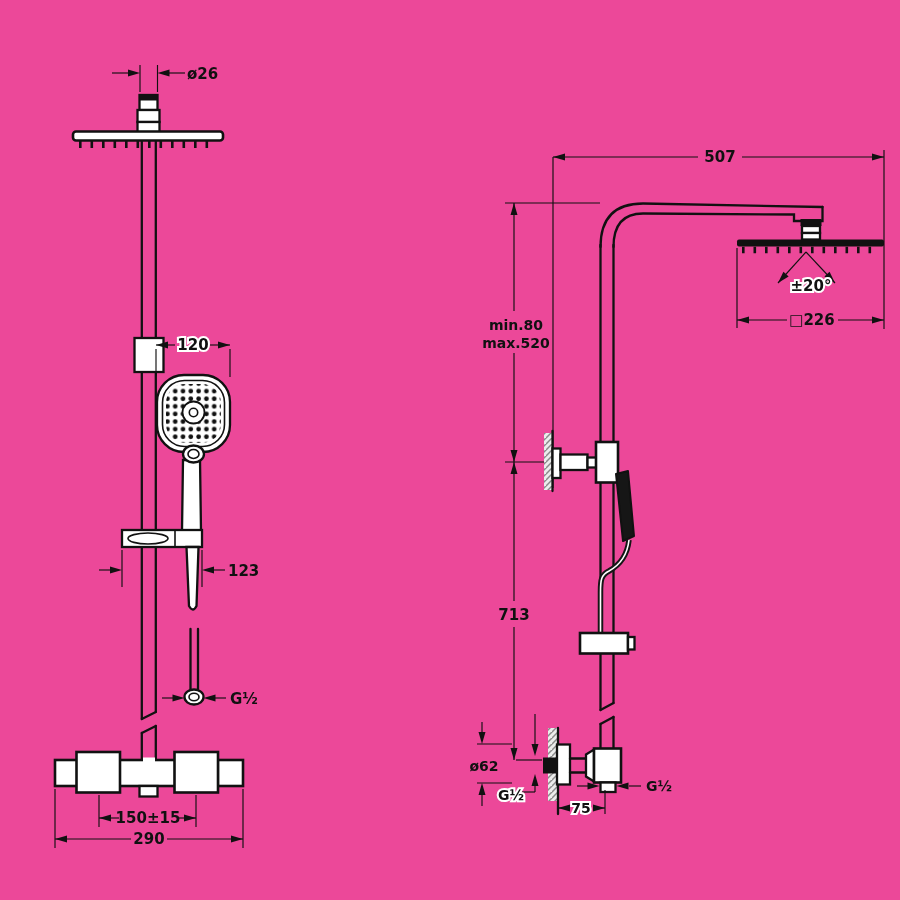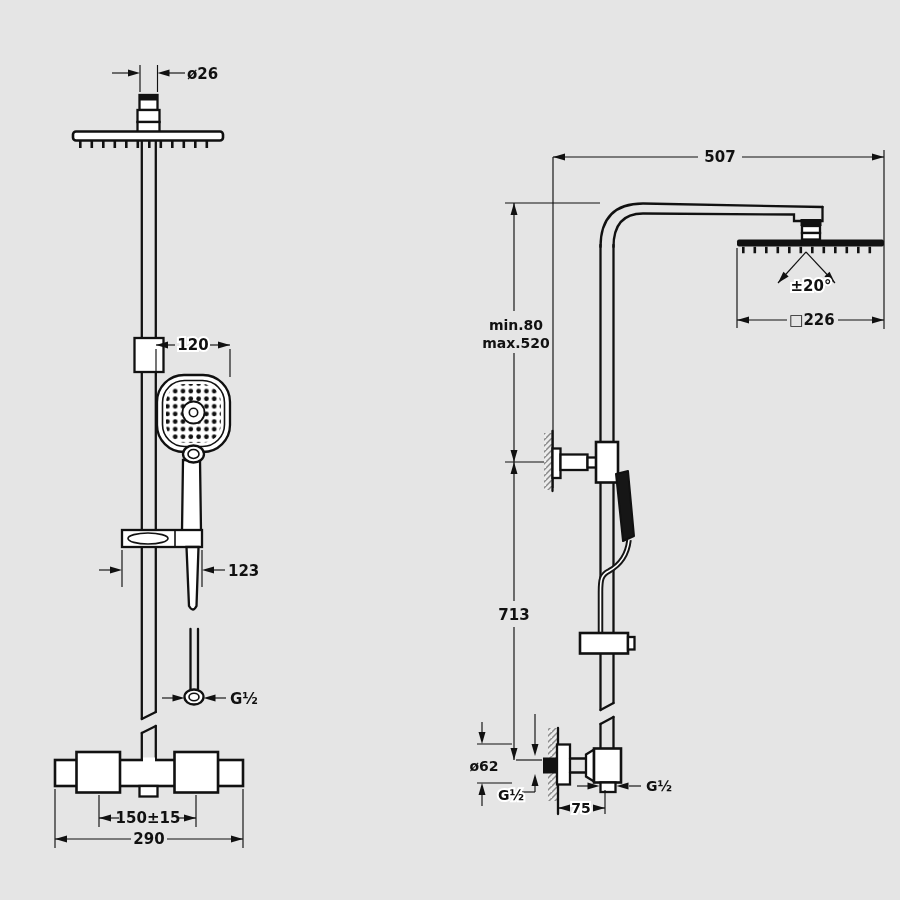--- a/index.html
+++ b/index.html
@@ -1,16 +1,16 @@
 <!DOCTYPE html>
 <html><head>
 <meta charset="utf-8">
 <style>
   html,body{margin:0;padding:0;background:#fff;}
-  .canvas{position:relative;width:900px;height:900px;background:#e5e5e5;overflow:hidden;font-family:"DejaVu Sans",sans-serif;}
+  .canvas{position:relative;width:900px;height:900px;background:#ec4899;overflow:hidden;font-family:"DejaVu Sans",sans-serif;}
   svg{position:absolute;left:0;top:0;}
   svg text{font:600 15px "DejaVu Sans",sans-serif;fill:#111;}
   svg text.sm{font-size:14px;}
   .s2{stroke:#111;stroke-width:2.3;fill:none;stroke-linecap:round;}
   .s2f{stroke:#111;stroke-width:2.3;fill:#fff;}
   .s25f{stroke:#111;stroke-width:2.6;fill:#fff;}
   .s15{stroke:#111;stroke-width:1.6;fill:none;}
   .dim{stroke:#111;stroke-width:1.15;fill:none;}
   .ah{fill:#111;stroke:none;}
   .blk{fill:#111;stroke:none;}

